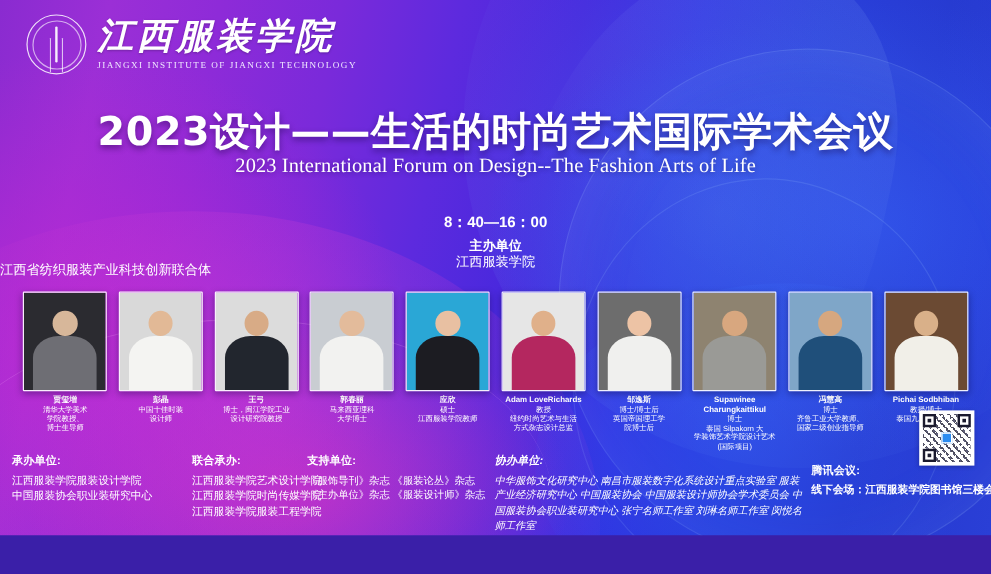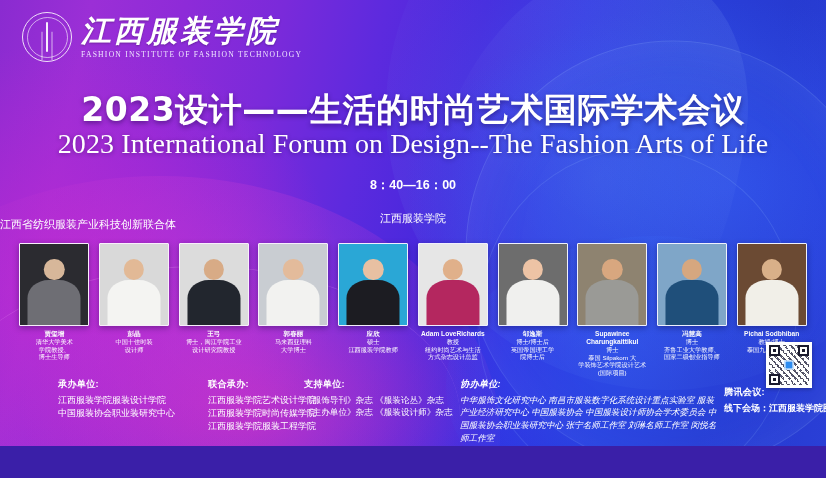--- a/index.html
+++ b/index.html
@@ -109,21 +109,21 @@
   .title-cn {
     position:absolute; top:88px; left:0; right:0; text-align:center;
     font-family:"DejaVu Sans","Liberation Sans",sans-serif;
     font-size:33px; font-weight:700; color:#ffffff;
     letter-spacing:.5px; z-index:6;
     text-shadow:0 2px 5px rgba(20,0,60,.45);
   }
   .title-en {
     position:absolute; top:128px; left:0; right:0; text-align:center;
     font-family:"Liberation Serif","DejaVu Serif",serif;
-    font-size:28px; color:#ffffff; letter-spacing:.1px; z-index:6;
+    font-size:17px; color:#ffffff; letter-spacing:.1px; z-index:6;
     text-shadow:0 1px 4px rgba(20,0,60,.4);
   }
   .date {
     position:absolute; top:160px; left:0; right:0; text-align:center;
     font-size:12.5px; font-weight:700; color:#ffffff; z-index:6;
   }
   .time {
     position:absolute; top:177px; left:0; right:0; text-align:center;
     font-size:12.5px; font-weight:700; color:#ffffff; z-index:6;
   }
@@ -164,21 +164,21 @@
   .cap {
     margin-top:4px; text-align:center; line-height:1.22;
     color:#ffffff;
   }
   .cap .nm { font-size:6.6px; font-weight:700; display:block; }
   .cap .rl { font-size:6.2px; display:block; }
   .cap .af { font-size:6.2px; display:block; }
 
   
   .bottom { position:absolute; left:0; bottom:0; width:826px; height:82px; z-index:6; }
-  .col { position:absolute; color:#ffffff;margin-left:48px; }
+  .col { position:absolute; color:#ffffff; }
   .col .hd { font-size:9.2px; font-weight:700; margin-bottom:2.5px; letter-spacing:.2px; }
   .col .ln { font-size:9px; line-height:1.45; }
   .c1 { left:10px; top:14px; width:150px; }
   .c2 { left:160px; top:14px; width:148px; }
   .c3 { left:256px; top:14px; width:165px; }
   .c4 { left:412px; top:14px; width:258px;font-style:italic; }
   .c5 { left:676px; top:22px; width:150px; }
   .c3 .ln, .c4 .ln { font-size:8.6px; line-height:1.5; }
   .c4 .ln { word-break:break-all; }
   .c5 .ln { font-size:9px; font-weight:700; line-height:1.52; white-space:nowrap; }
@@ -223,27 +223,28 @@
   <div class="swirl sw2"></div>
   <div class="swirl sw3"></div>
   <div class="swirl sw4"></div>
   <div class="swirl sw5"></div>
   <div class="swirl sw6"></div>
 
   <div class="logo-row">
     <div class="logo-seal"></div>
     <div class="logo-text">
       <div class="logo-cn">江西服装学院</div>
-      <div class="logo-en">FASHION  INSTITUTE OF FASHION TECHNOLOGY</div>
+      <div class="logo-en">JIANGXI  INSTITUTE OF JIANGXI TECHNOLOGY</div>
     </div>
   </div>
 
   <div class="title-cn">2023设计——生活的时尚艺术国际学术会议</div>
   <div class="title-en">2023 International Forum on Design--The Fashion Arts of Life</div>
   <div class="time">8：40—16：00</div>
+  <div class="host-label">主办单位</div>
   <div class="host-1">江西服装学院</div>
   <div class="host-2">江西省纺织服装产业科技创新联合体</div>
 
   <div class="speakers" id="speakers">
       <div class="speaker">
         <div class="photo">
           <div class="bg" style="background:#2b2b30"></div>
           <div class="body" style="background:#6e6e74"></div>
           <div class="head" style="background:#d7b79a"></div>
         </div>

